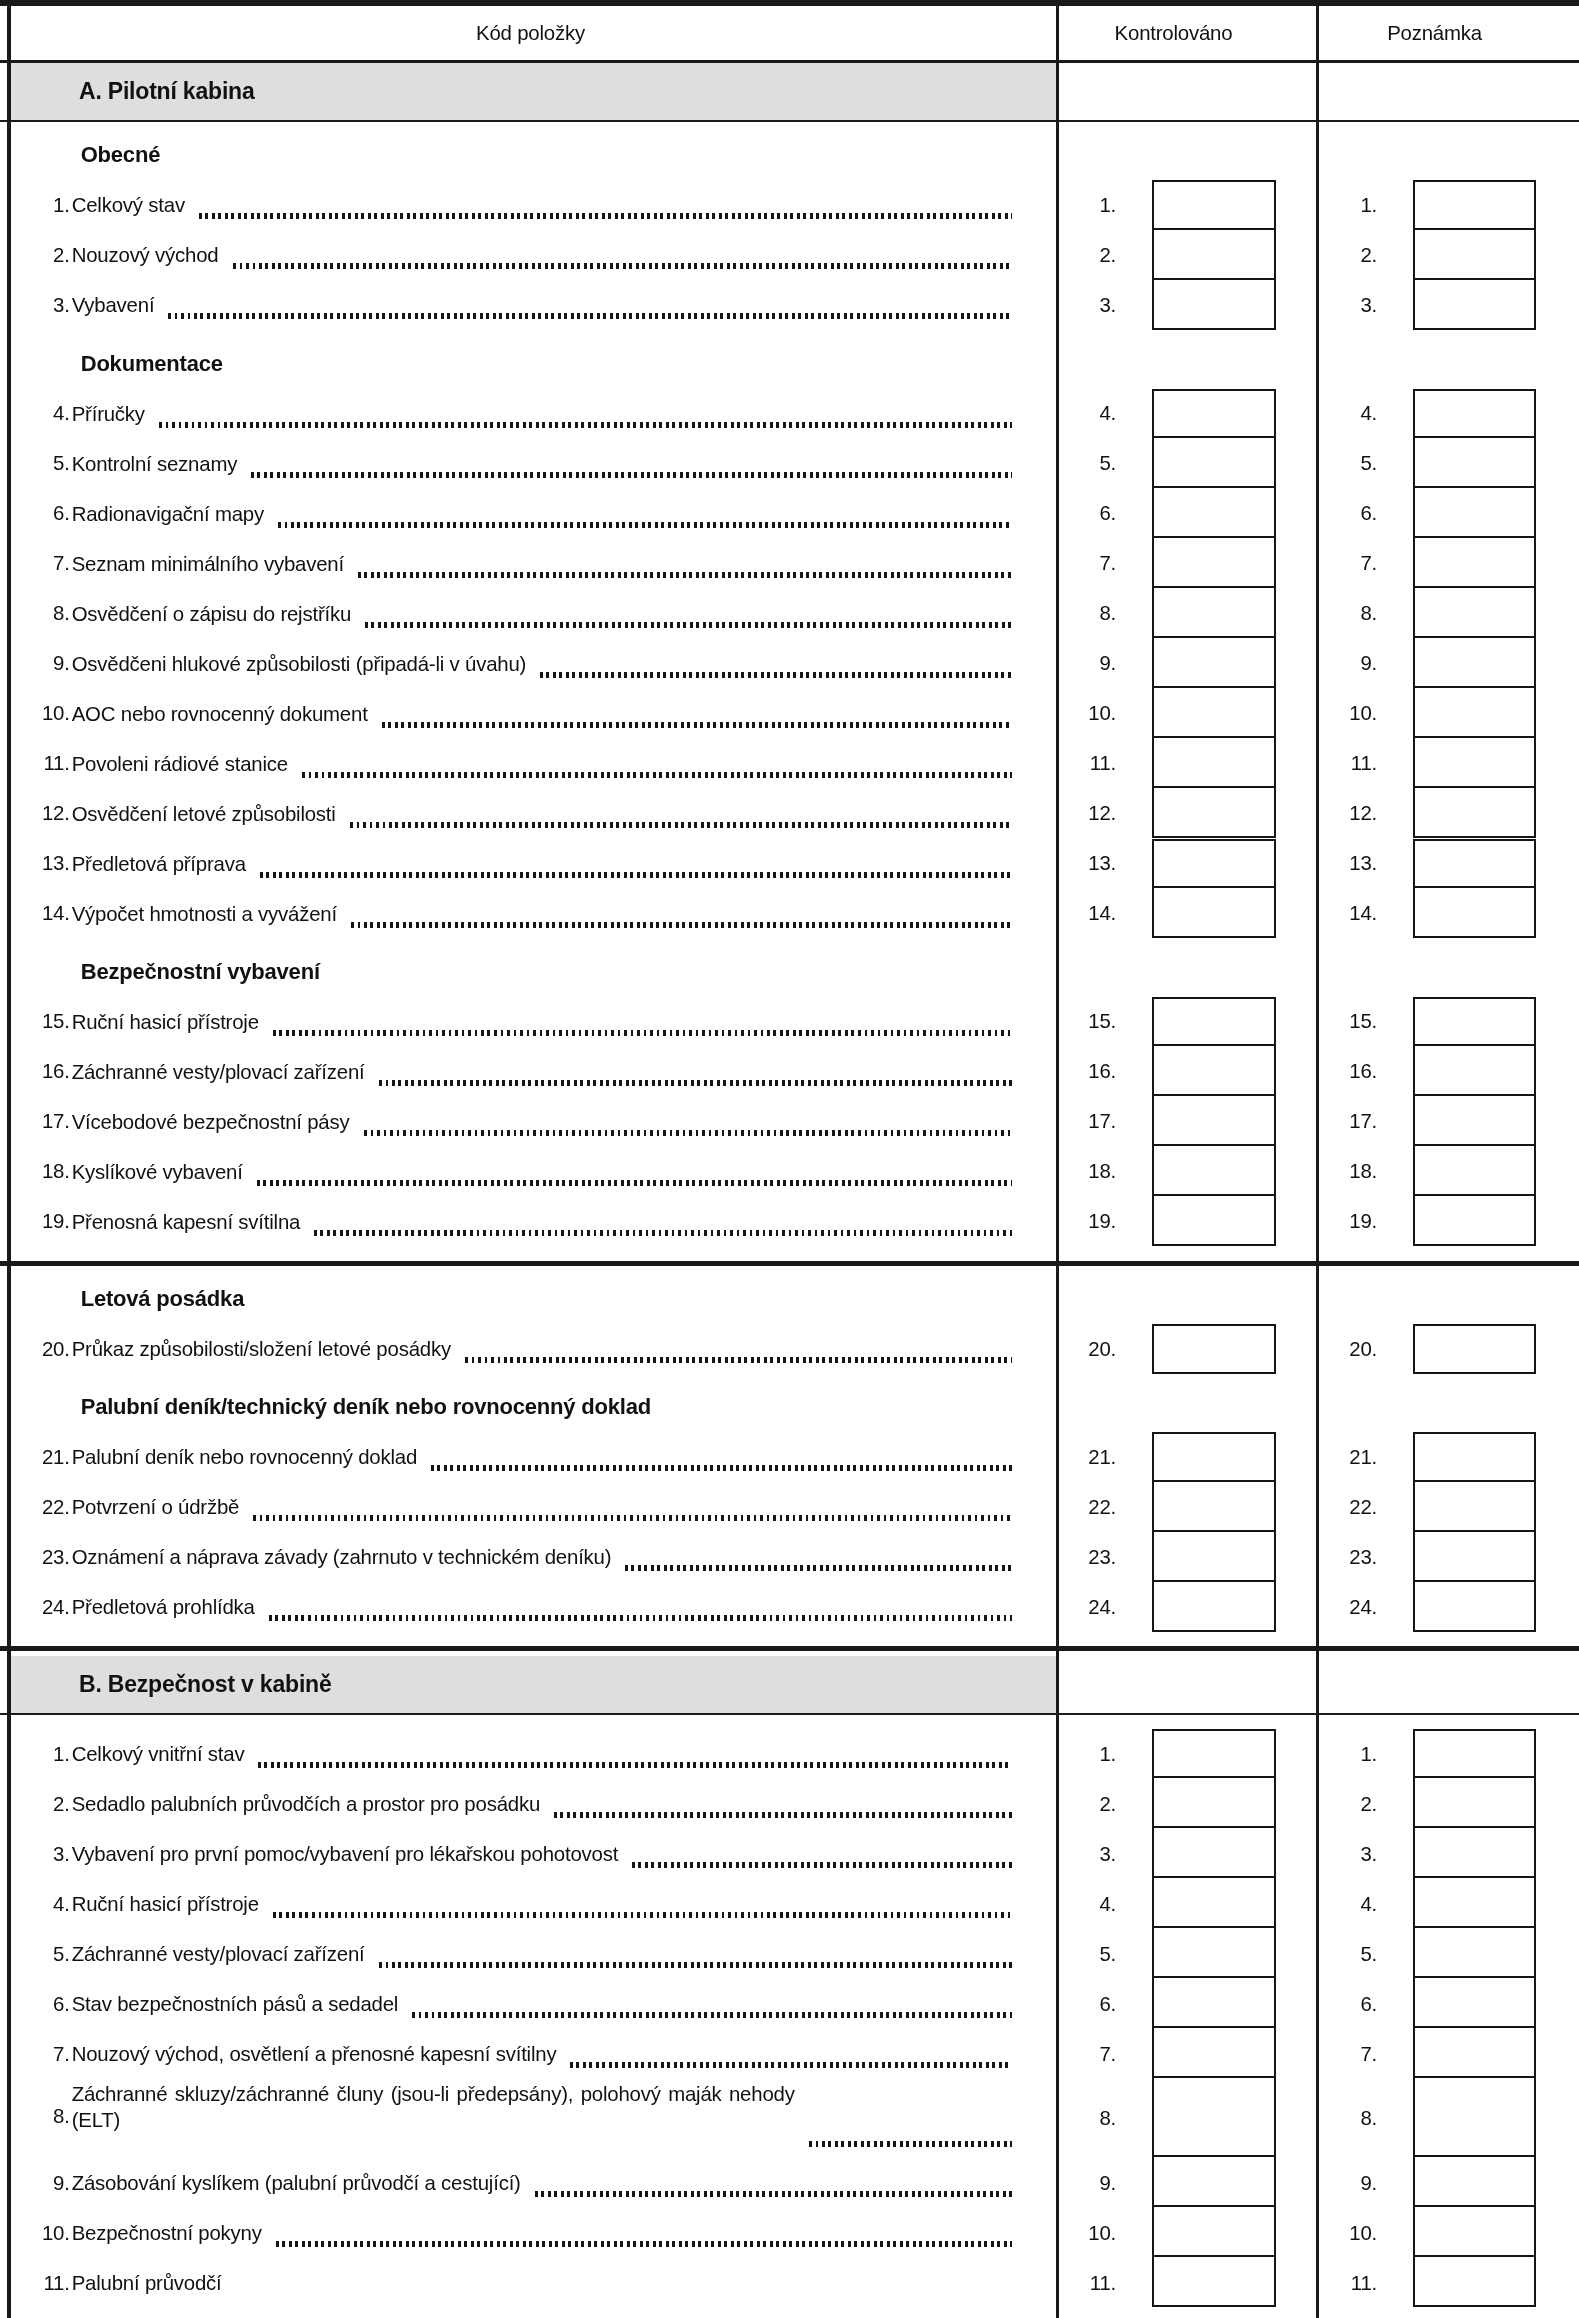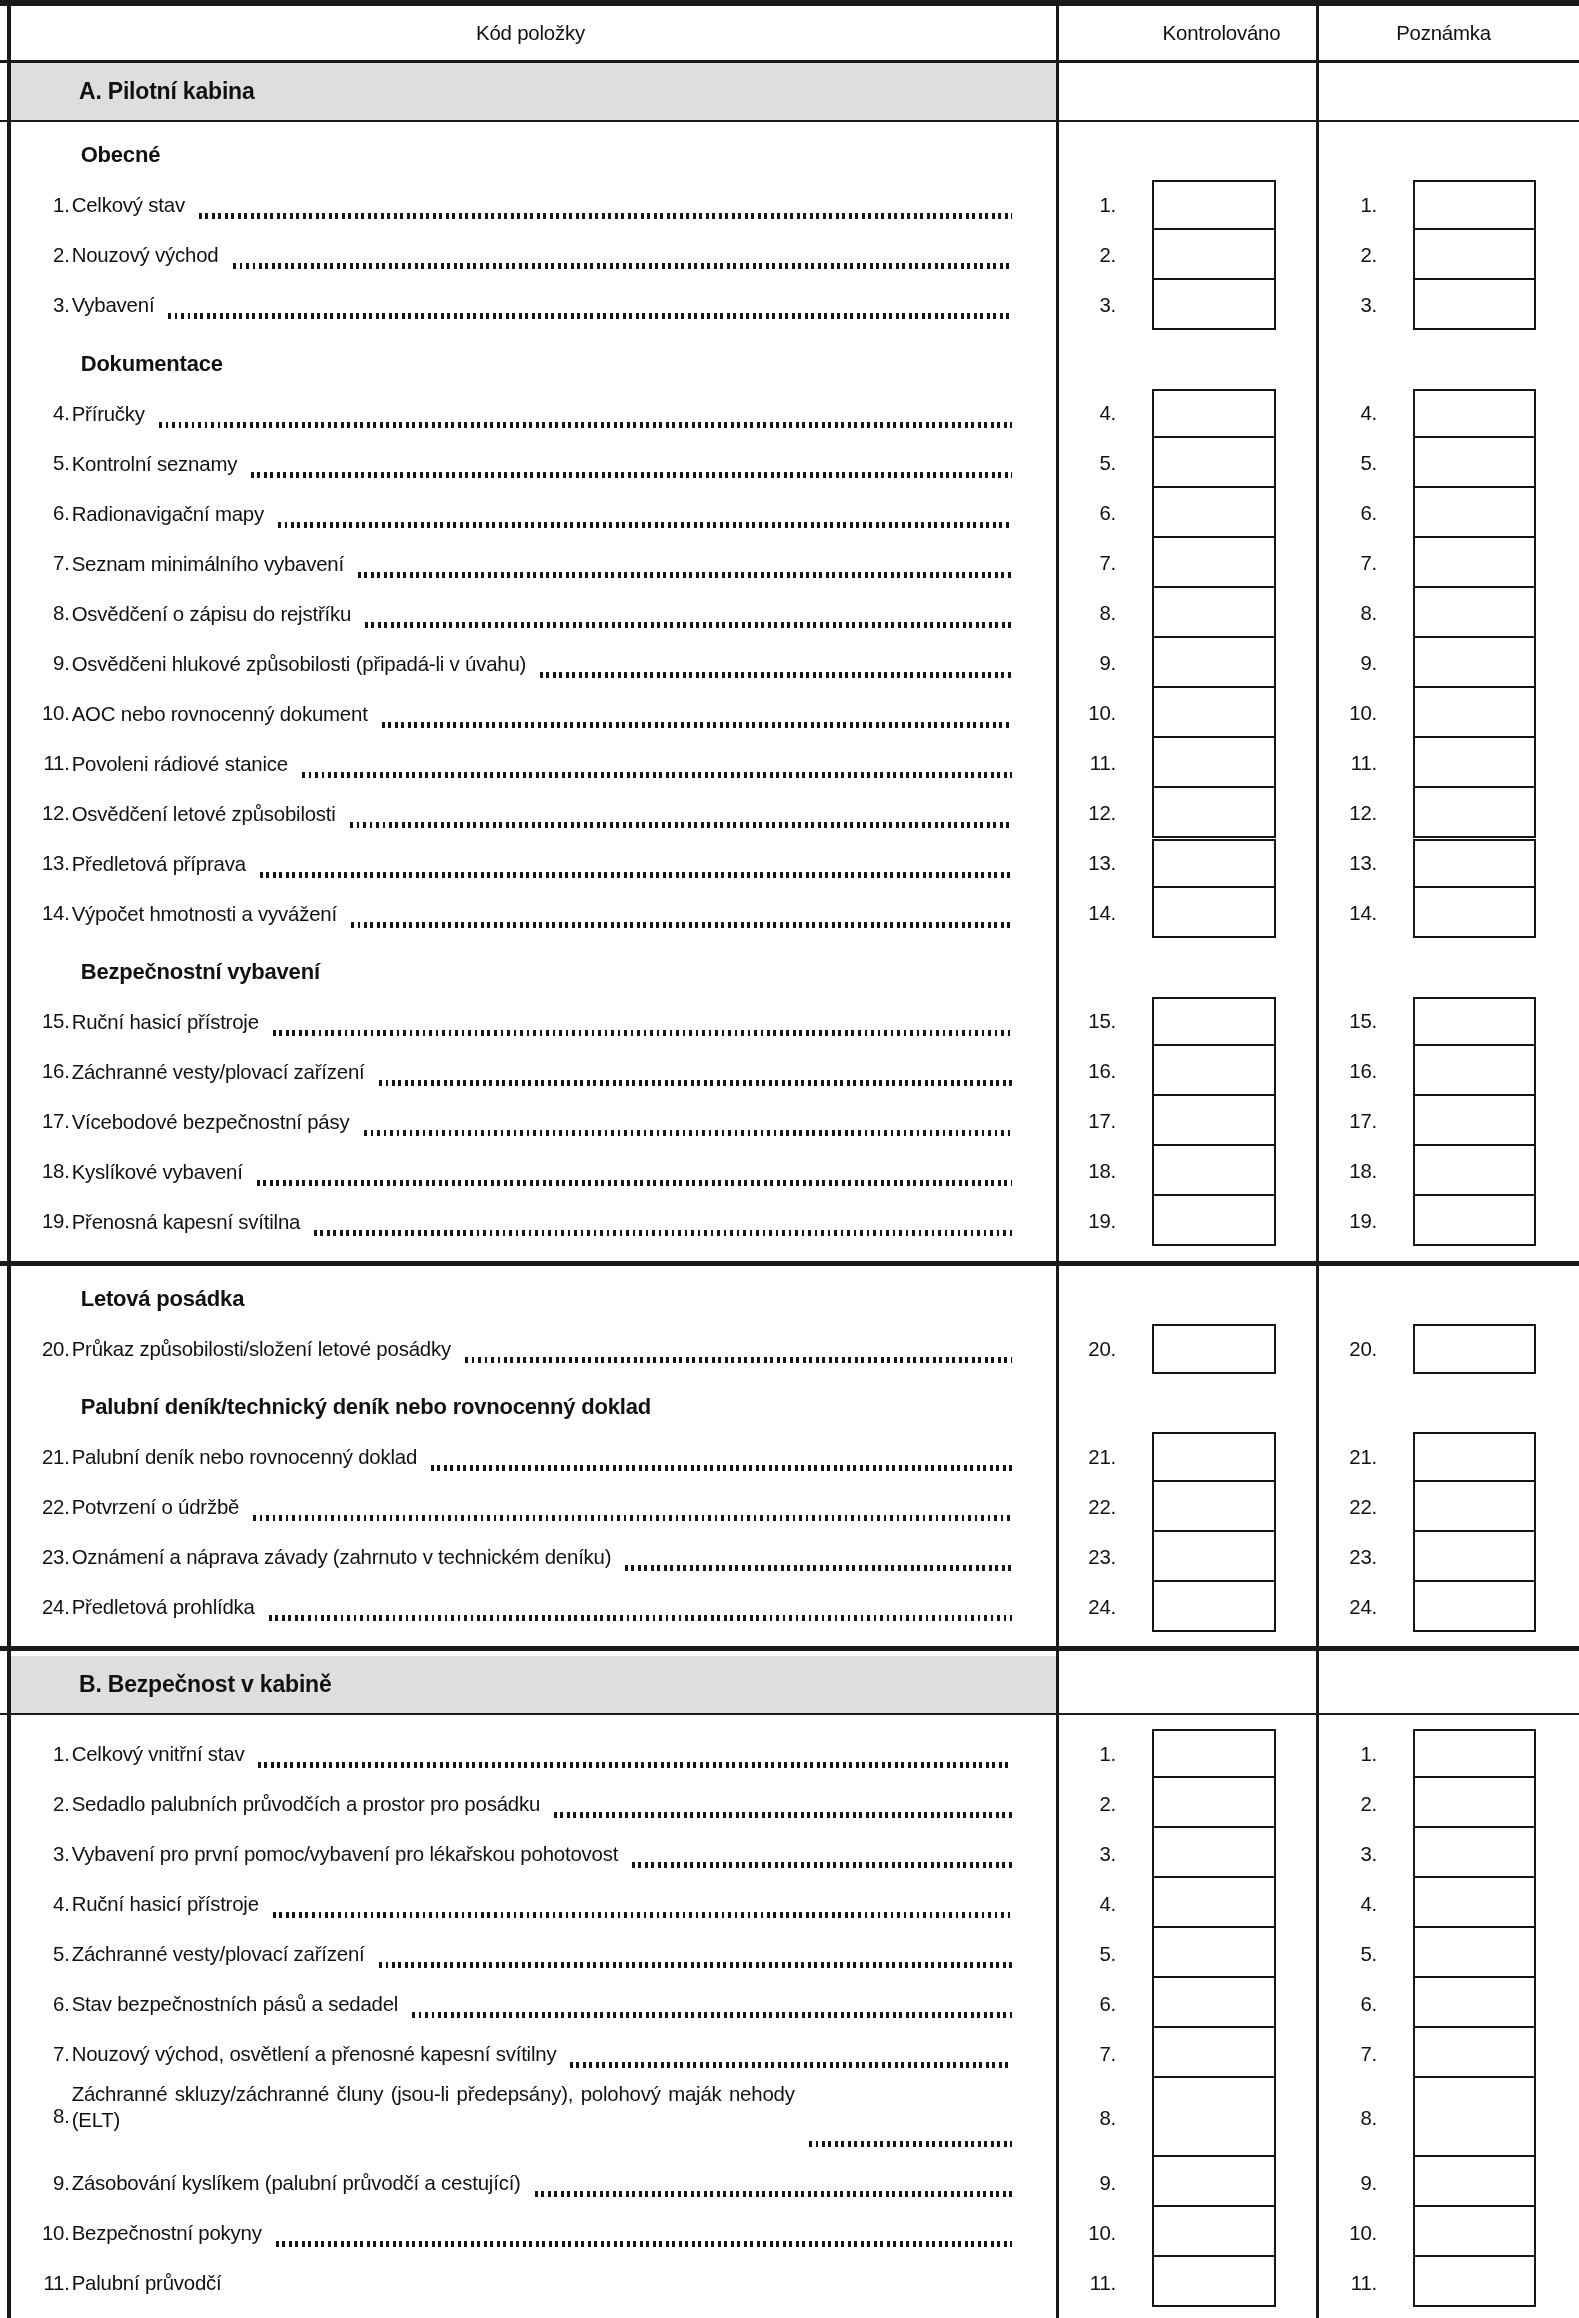--- a/index.html
+++ b/index.html
@@ -9,21 +9,21 @@
     border-top:6px solid #1a1a1a;box-sizing:border-box;overflow:hidden;
   }
   
   .vline{position:absolute;top:0;width:2.8px;height:2560px;background:#1a1a1a;}
   .lborder{position:absolute;top:0;left:6.5px;width:4.2px;height:2560px;background:#1a1a1a;}
   .v1{left:1056px;} .v2{left:1316px;}
 
   
   .hdr{position:relative;height:54px;border-bottom:3.2px solid #1a1a1a;}
   .hdr span{position:absolute;top:0;height:54px;line-height:54px;text-align:center;font-size:20.4px;letter-spacing:-0.2px;}
-  .h1{left:0;width:997px;padding-left:32px;} .h2{left:1059px;width:229px;padding-left:48px;} .h3{left:1319px;width:231px;padding-left:9px;}
+  .h1{left:0;width:997px;padding-left:32px;} .h2{left:1059px;width:229px;} .h3{left:1319px;width:231px;}
 
   
   .bar{position:relative;height:57px;border-bottom:2.8px solid #1a1a1a;}
   .bar .bar-bg{position:absolute;left:10.7px;top:0;height:100%;width:1045px;background:#dedede;}
   .bar .bar-title{position:absolute;left:79px;top:0;height:64px;line-height:57px;font-weight:bold;font-size:23px;letter-spacing:-0.2px;}
 
   
   .rule{height:0;border-top:5.6px solid #1a1a1a;margin-top:14px;margin-bottom:4.6px;}
 
   

